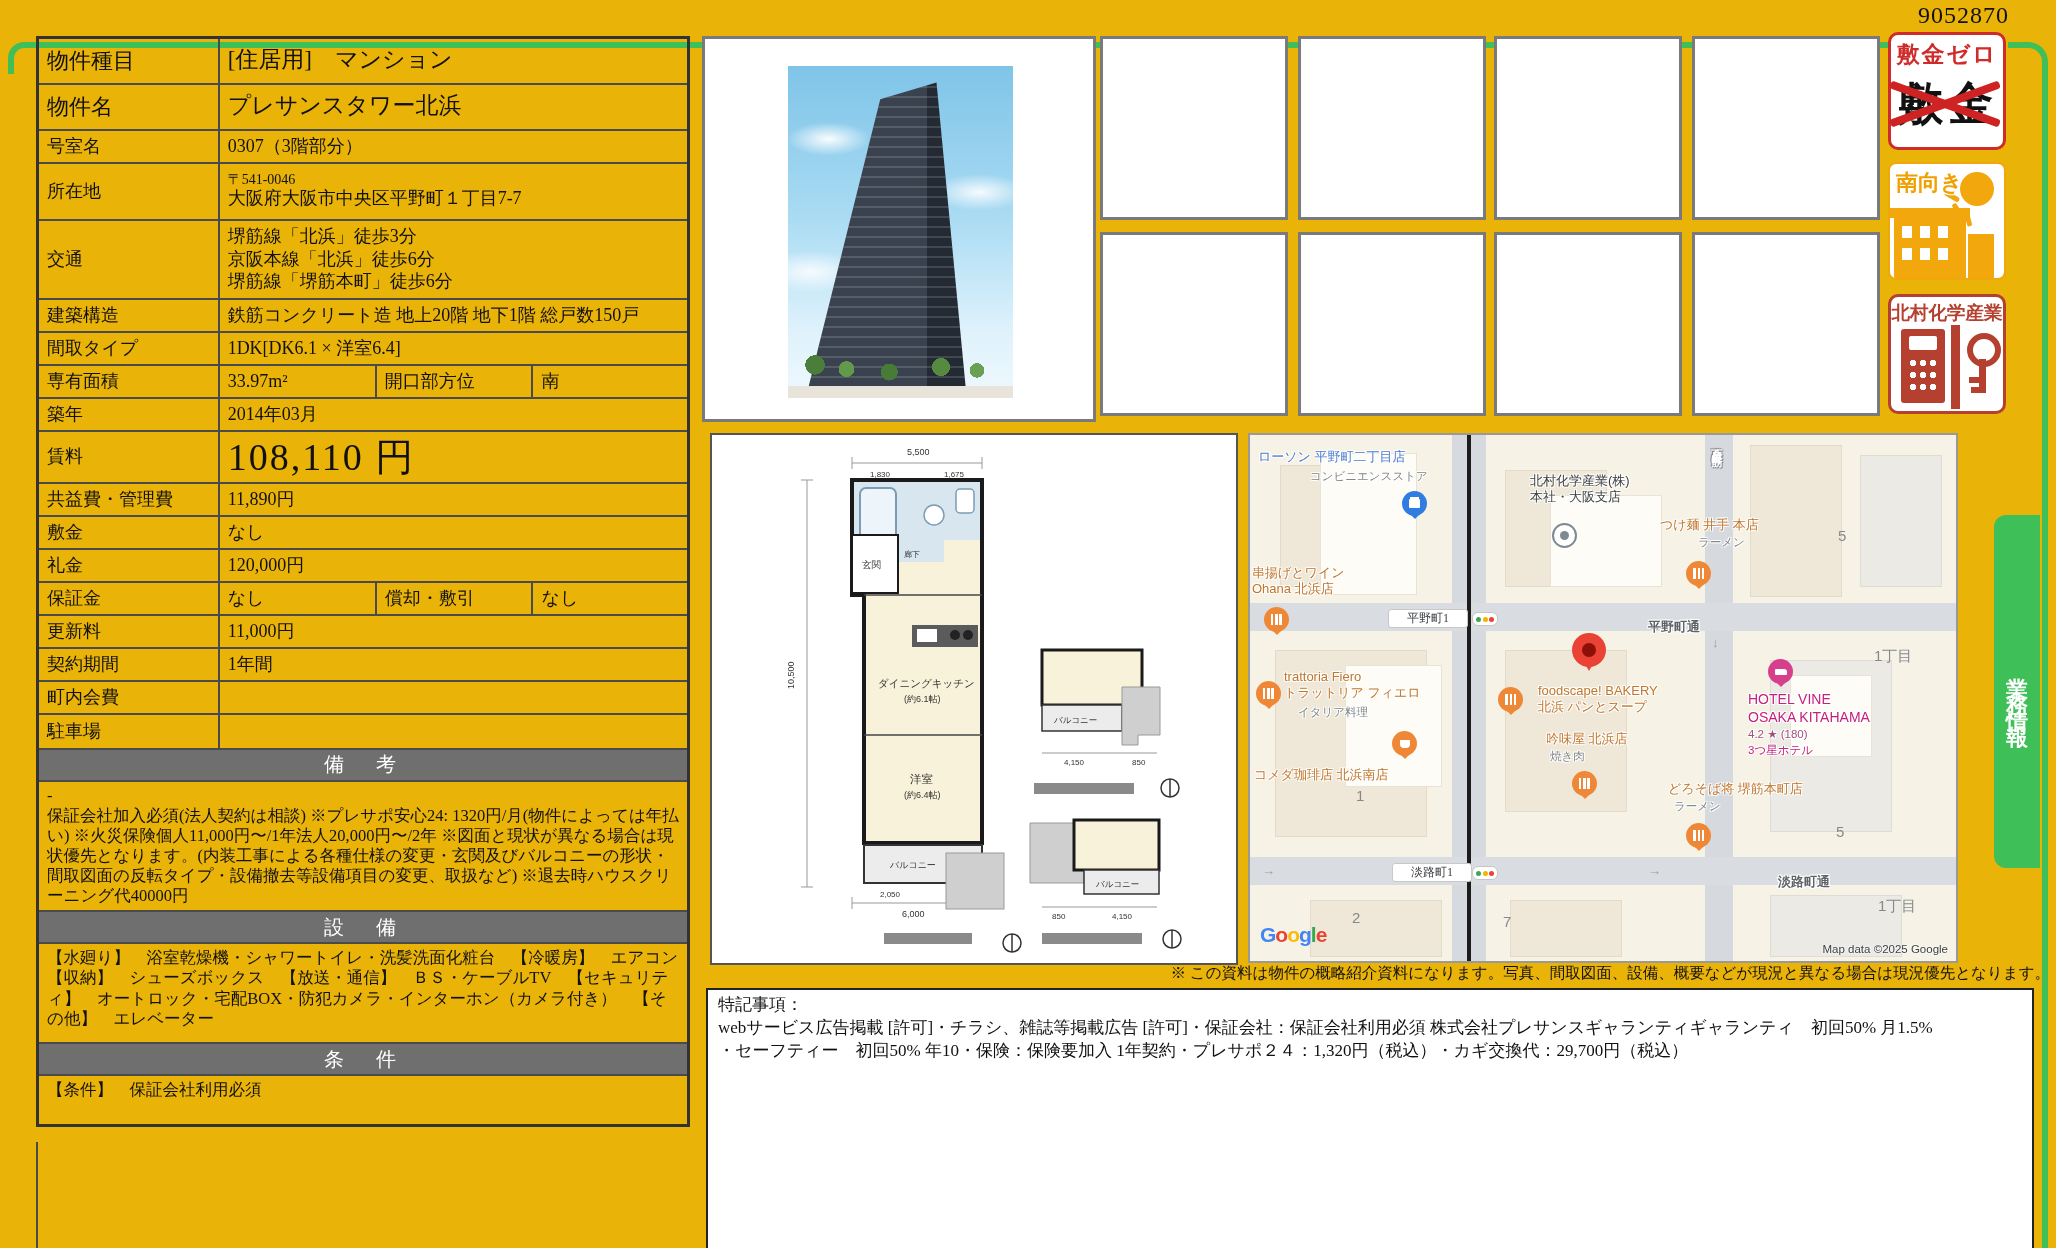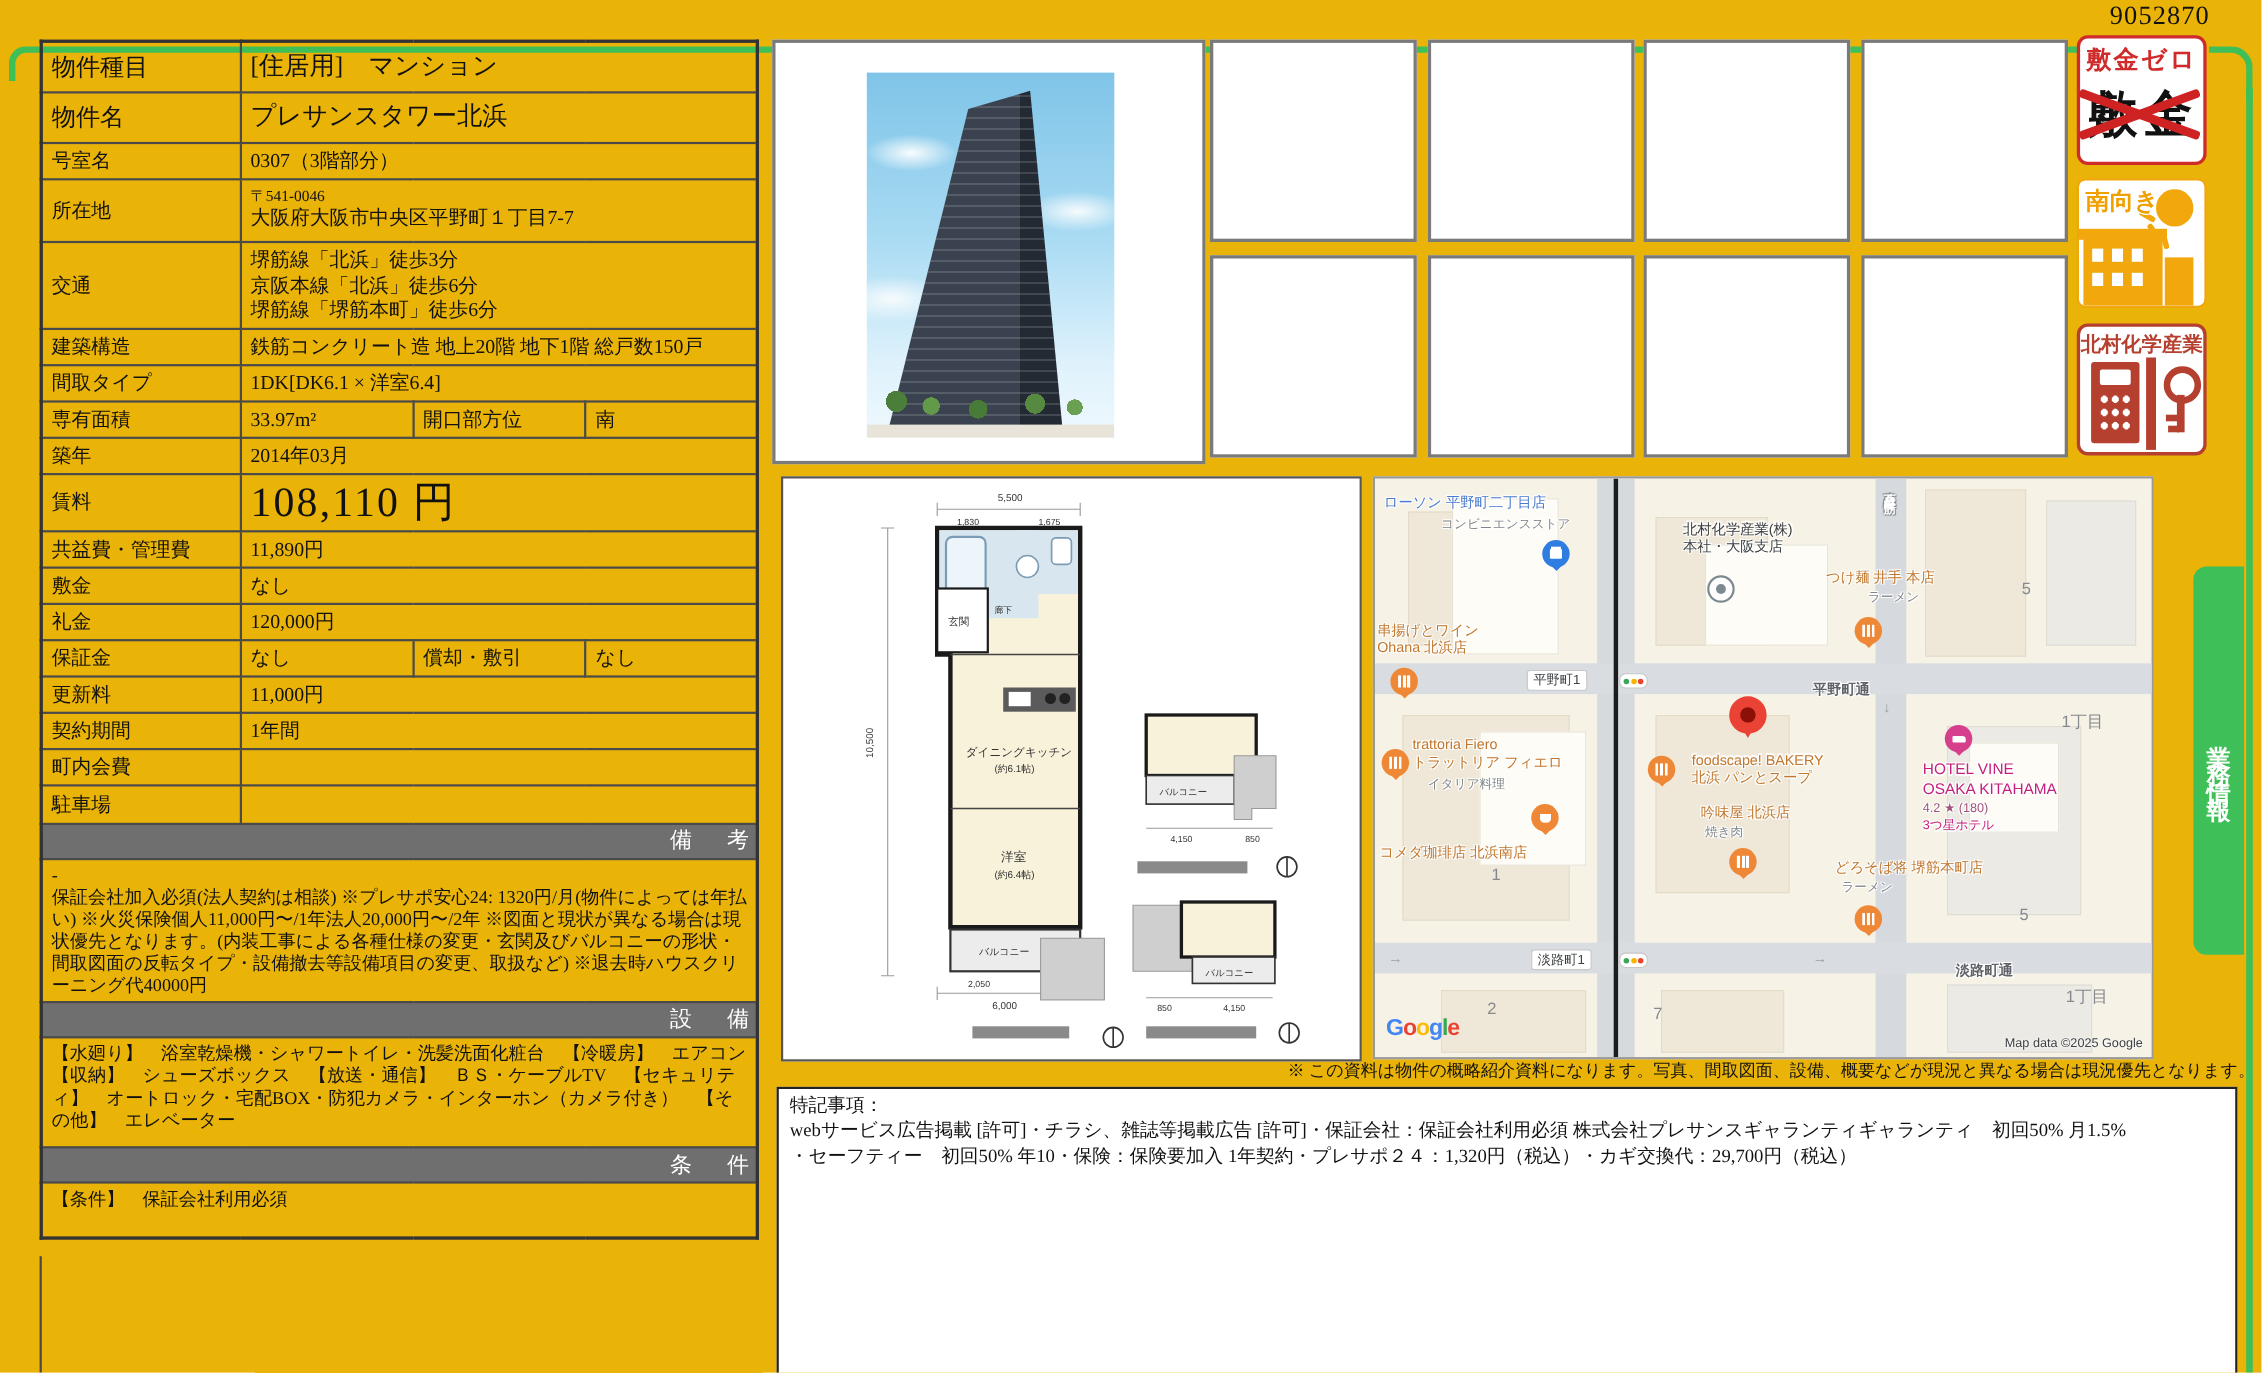--- a/index.html
+++ b/index.html
@@ -14,21 +14,21 @@
   .doc-number{position:absolute;left:1918px;top:2px;width:112px;font-size:24px;color:#111;letter-spacing:1px;}
   
   .ptable{position:absolute;left:36px;top:36px;width:654px;border-collapse:collapse;}
   .ptable td{border:2px solid #4a4a4a;font-size:18px;padding:1px 8px;vertical-align:middle;line-height:1.25;}
   .ptable{border:3px solid #333;}
   td.lbl{width:169px;}
   td.big{font-size:22px;}
   td.bigval{font-size:23px;}
   .zip{font-size:14px;line-height:1.0;display:block;}
   .rent{font-size:38px;letter-spacing:2px;line-height:1.0;}
-  tr.hdr td{background:#6f6f6f;color:#fff;text-align:right;font-size:20px;letter-spacing:6px;height:30px;padding:0;}
+  tr.hdr td{background:#6f6f6f;color:#fff;text-align:center;font-size:20px;letter-spacing:6px;height:30px;padding:0;}
   td.freetext{font-size:16.5px;line-height:1.22;padding:4px 8px;vertical-align:top;}
   .left-cont{position:absolute;left:36px;top:1142px;width:2px;height:106px;background:#4a4a4a;}
   
   .bigframe{position:absolute;left:702px;top:36px;width:388px;height:380px;border:3px solid #7a7a7a;background:#fff;}
   .photo{position:absolute;left:83px;top:27px;width:225px;height:332px;
     background:
       radial-gradient(ellipse 60px 24px at 18% 22%,rgba(255,255,255,.95),rgba(255,255,255,0) 70%),
       radial-gradient(ellipse 70px 26px at 85% 38%,rgba(255,255,255,.9),rgba(255,255,255,0) 70%),
       radial-gradient(ellipse 80px 30px at 10% 62%,rgba(255,255,255,.85),rgba(255,255,255,0) 70%),
       linear-gradient(180deg,#7fc4e8 0%,#a9dbf3 45%,#dff2fc 80%,#eef8fd 100%);overflow:hidden;}
@@ -95,21 +95,21 @@
   .vroad{position:absolute;top:0;width:34px;height:526px;background:#d6dade;}
   .vline{position:absolute;top:0;width:4px;height:526px;background:#1c1c1c;}
   .mlabel{position:absolute;font-size:13px;font-weight:normal;color:#c0762c;white-space:nowrap;
     text-shadow:-1px -1px 0 #fff,1px -1px 0 #fff,-1px 1px 0 #fff,1px 1px 0 #fff;line-height:1.25;}
   .msub{position:absolute;font-size:11.5px;color:#80868b;white-space:nowrap;font-weight:normal;
     text-shadow:-1px -1px 0 #fff,1px -1px 0 #fff,-1px 1px 0 #fff,1px 1px 0 #fff;}
   .mblue{color:#4a7bd0;} .mgray{color:#3c4043;} .mpink{color:#c5207e;}
   .roadname{position:absolute;font-size:13px;font-weight:bold;color:#5f6368;white-space:nowrap;
     text-shadow:-1px -1px 0 #fff,1px -1px 0 #fff,-1px 1px 0 #fff,1px 1px 0 #fff;margin-top:10px;}
   .roadbox{position:absolute;background:#fff;border:1px solid #c8c8c8;border-radius:3px;
-    font-size:12px;color:#3c4043;padding:0 5px;line-height:17px;white-space:nowrap;}
+    font-size:12px;color:#3c4043;padding:0 18px;line-height:17px;white-space:nowrap;font-family:Liberation Serif, serif;}
   .blocknum{position:absolute;font-size:15px;color:#85898d;}
   .vroadname{position:absolute;writing-mode:vertical-rl;font-size:11px;color:#fff;font-weight:bold;
     text-shadow:0 0 2px #8a8f94,0 0 2px #8a8f94,1px 1px 0 #8a8f94,-1px -1px 0 #8a8f94;letter-spacing:2px;}
   .pin{position:absolute;width:25px;height:25px;border-radius:50%;display:flex;align-items:center;justify-content:center;}
   .pin:after{content:"";position:absolute;left:50%;bottom:-8px;transform:translateX(-50%);
     border:5px solid transparent;border-top:9px solid inherit;}
   .pin-food{background:#ef8836;} .pin-food:after{border-top-color:#ef8836;}
   .pin-food i{width:11px;height:11px;background:
      linear-gradient(90deg,#fff 0 2.5px,transparent 2.5px 4.5px,#fff 4.5px 7px,transparent 7px 8.5px,#fff 8.5px 11px);}
   .pin-store{background:#2f7de1;} .pin-store:after{border-top-color:#2f7de1;}

